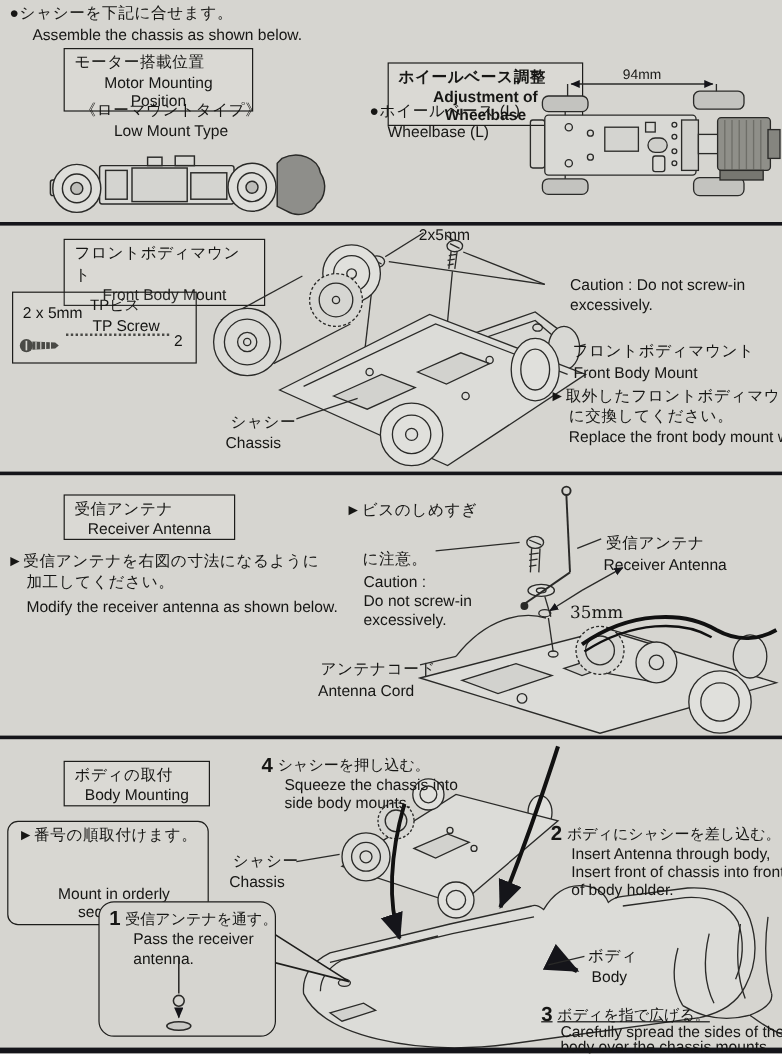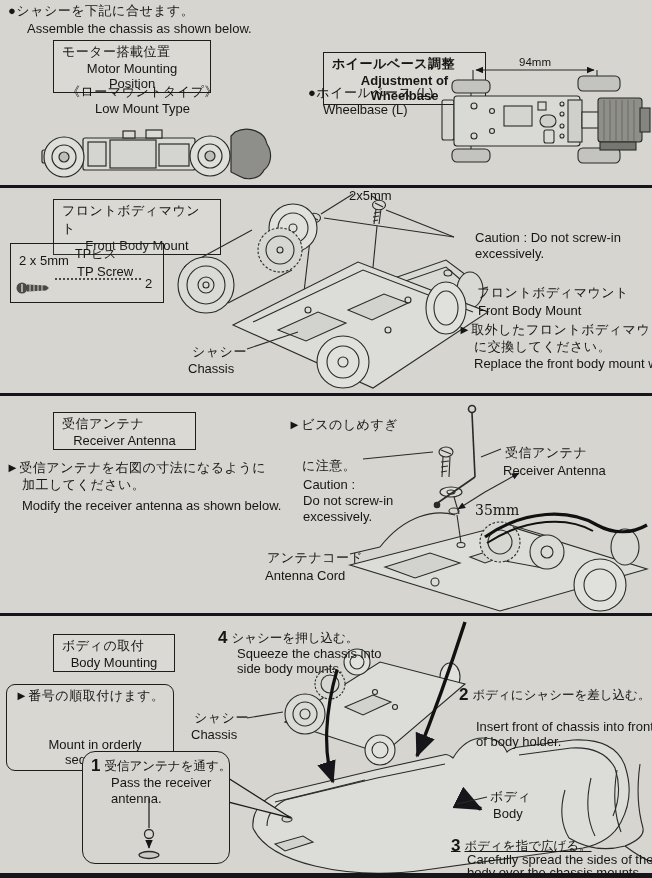--- a/index.html
+++ b/index.html
@@ -349,20 +349,21 @@
   </div>
   <div class="abs en" style="left:237px;top:646px;">Squeeze the chassis into</div>
   <div class="abs en" style="left:237px;top:661px;">side body mounts.</div>
 
   <div class="abs jp" style="left:194px;top:710px;">シャシー</div>
   <div class="abs en" style="left:191px;top:727px;">Chassis</div>
 
   <div class="abs" style="left:459px;top:684px;">
     <span class="stepnum">2</span><span class="small-jp">ボディにシャシーを差し込む。</span>
   </div>
+  <div class="abs en" style="left:476px;top:704px;">Insert Antenna through body,</div>
   <div class="abs en" style="left:476px;top:719px;">Insert front of chassis into front</div>
   <div class="abs en" style="left:476px;top:734px;">of body holder.</div>
 
   <div class="bubble" style="left:82px;top:751px;width:146px;height:111px;">
     <div class="abs" style="left:8px;top:3px;">
       <span class="stepnum">1</span><span class="small-jp">受信アンテナを通す。</span>
     </div>
     <div class="abs en" style="left:28px;top:23px;">Pass the receiver</div>
     <div class="abs en" style="left:28px;top:39px;">antenna.</div>
     <svg style="left:48px;top:44px;" width="36" height="66" viewBox="0 0 36 66">

